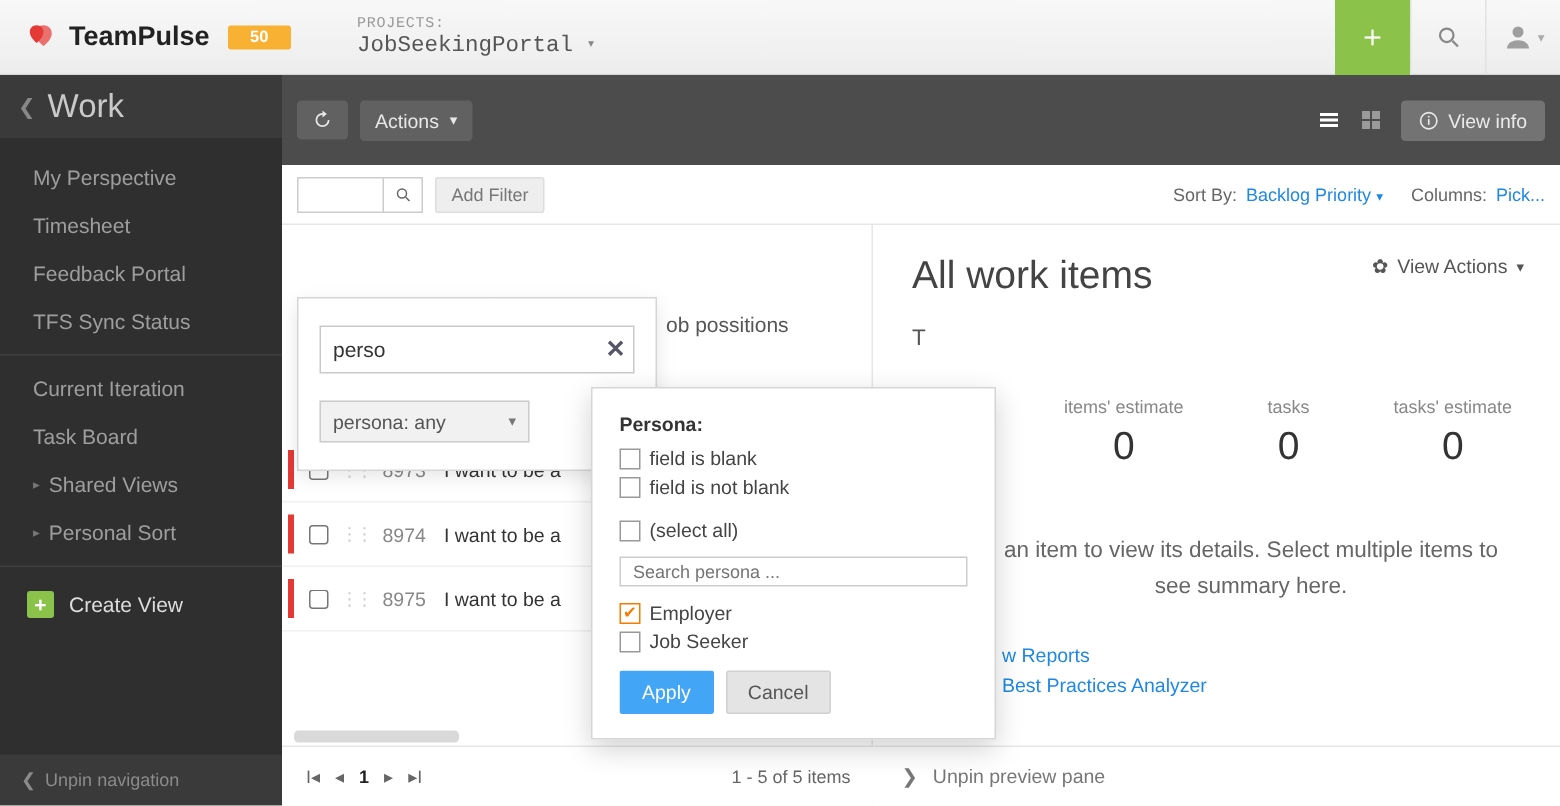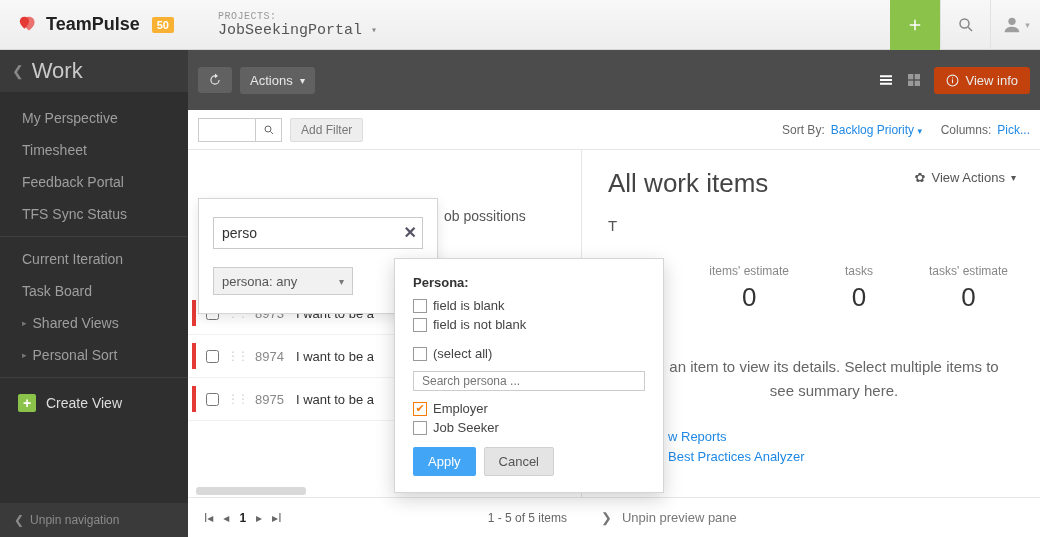--- a/index.html
+++ b/index.html
@@ -1,20 +1,20 @@
 <!DOCTYPE html>
 <html><head>
 <meta charset="utf-8">
 <style>
   * { box-sizing: border-box; margin: 0; padding: 0; }
   body { font-family: "Segoe UI", Arial, sans-serif; font-size: 13px; color: #333; background: #fff; width: 1040px; height: 537px; overflow: hidden; position: relative; }
   .topbar { height: 50px; background: linear-gradient(#f8f8f8,#ededed); border-bottom: 1px solid #d7d7d7; display:flex; align-items:center; position:relative; }
   .logo { display:flex; align-items:center; margin-left:18px; font-size:18px; font-weight:600; color:#222; }
   .logo svg { margin-right:6px; }
-  .badge { background:#f8b133; color:#fff; font-size:11px; padding:2px 5px; border-radius:2px; margin-left:12px; font-weight:600; }
+  .badge { background:#f8b133; color:#fff; font-size:11px; padding:2px 15px; border-radius:2px; margin-left:12px; font-weight:600; }
   .projblock { margin-left:44px;font-family:Liberation Mono, monospace; }
   .projlabel { font-size:10px; color:#999; letter-spacing:0.5px; }
   .projname { font-size:15px; color:#555; display:flex; align-items:center; cursor:pointer; }
   .top-actions { position:absolute; right:0; top:0; height:50px; display:flex; }
   .top-btn { width:50px; display:flex; align-items:center; justify-content:center; border-left:1px solid #e2e2e2; cursor:pointer; color:#999; }
   .top-btn.add { background:#8bc34a; color:#fff; border:none; }
   .content { display:flex; height:487px; }
   .sidebar { width:188px; background:#2f2f2f; color:#a8a8a8; position:relative; display:flex; flex-direction:column; }
   .work-hdr { height:42px; display:flex; align-items:center; color:#c9c9c9; font-size:22px; font-weight:300; padding-left:12px; background:#3a3a3a; }
   .work-hdr .chev { margin-right:8px; font-size:14px; color:#888; }
@@ -26,21 +26,21 @@
   .create-view .plus { width:18px; height:18px; background:#8bc34a; color:#fff; display:flex; align-items:center; justify-content:center; margin-right:10px; font-weight:bold; font-size:14px; border-radius:2px; }
   .create-view::after { content:""; position:absolute; right:-9px; top:50%; margin-top:-9px; border:9px solid transparent; border-left-color:#2f2f2f; }
   .unpin-nav { margin-top:auto; background:#3a3a3a; color:#8b8b8b; font-size:12px; padding:10px 0 10px 14px; display:flex; align-items:center; cursor:pointer; }
   .main { flex:1; display:flex; flex-direction:column; position:relative; }
   .toolbar { height:60px; background:#4c4c4c; display:flex; align-items:center; padding:0 10px; gap:8px;text-align:right; }
   .tbtn { background:#616161; color:#e8e8e8; border-radius:3px; padding:6px 10px; display:flex; align-items:center; font-size:13px; cursor:pointer; }
   .tbtn.dark { background:#616161; }
   .tool-right { margin-left:auto; display:flex; align-items:center; gap:6px; }
   .view-toggle { display:flex; }
   .view-toggle div { width:28px; height:28px; display:flex; align-items:center; justify-content:center; color:#ddd; cursor:pointer; }
-  .viewinfo { background:#c2410c; color:#eaeaea; padding:6px 12px; border-radius:3px; font-size:13px; display:flex; align-items:center; gap:6px; cursor:pointer; }
+  .viewinfo { background:#737373; color:#eaeaea; padding:6px 12px; border-radius:3px; font-size:13px; display:flex; align-items:center; gap:6px; cursor:pointer; }
   .filterbar { height:40px; display:flex; align-items:center; padding:0 10px; border-bottom:1px solid #e7e7e7; gap:8px; font-size:12px; }
   .searchwrap { display:flex; align-items:center; }
   .searchwrap input { width:58px; height:24px; border:1px solid #ccc; padding:0 4px; }
   .searchwrap .sicon { width:26px; height:24px; border:1px solid #ccc; border-left:none; display:flex; align-items:center; justify-content:center; color:#666; cursor:pointer; }
   .addfilter { background:#eee; border:1px solid #ddd; color:#777; padding:4px 10px; border-radius:2px; cursor:pointer; font-size:12px; }
   .sortcols { margin-left:auto; color:#666; font-size:12px; display:flex; gap:6px; align-items:center; }
   .sortcols a { color:#1e88e5; text-decoration:none; }
   .panes { flex:1; display:flex; position:relative; }
   .leftpane { width:394px; border-right:1px solid #e7e7e7; position:relative; padding:12px 0 0 0; }
   .rightpane { flex:1; padding:18px 26px 0 26px; position:relative; }

